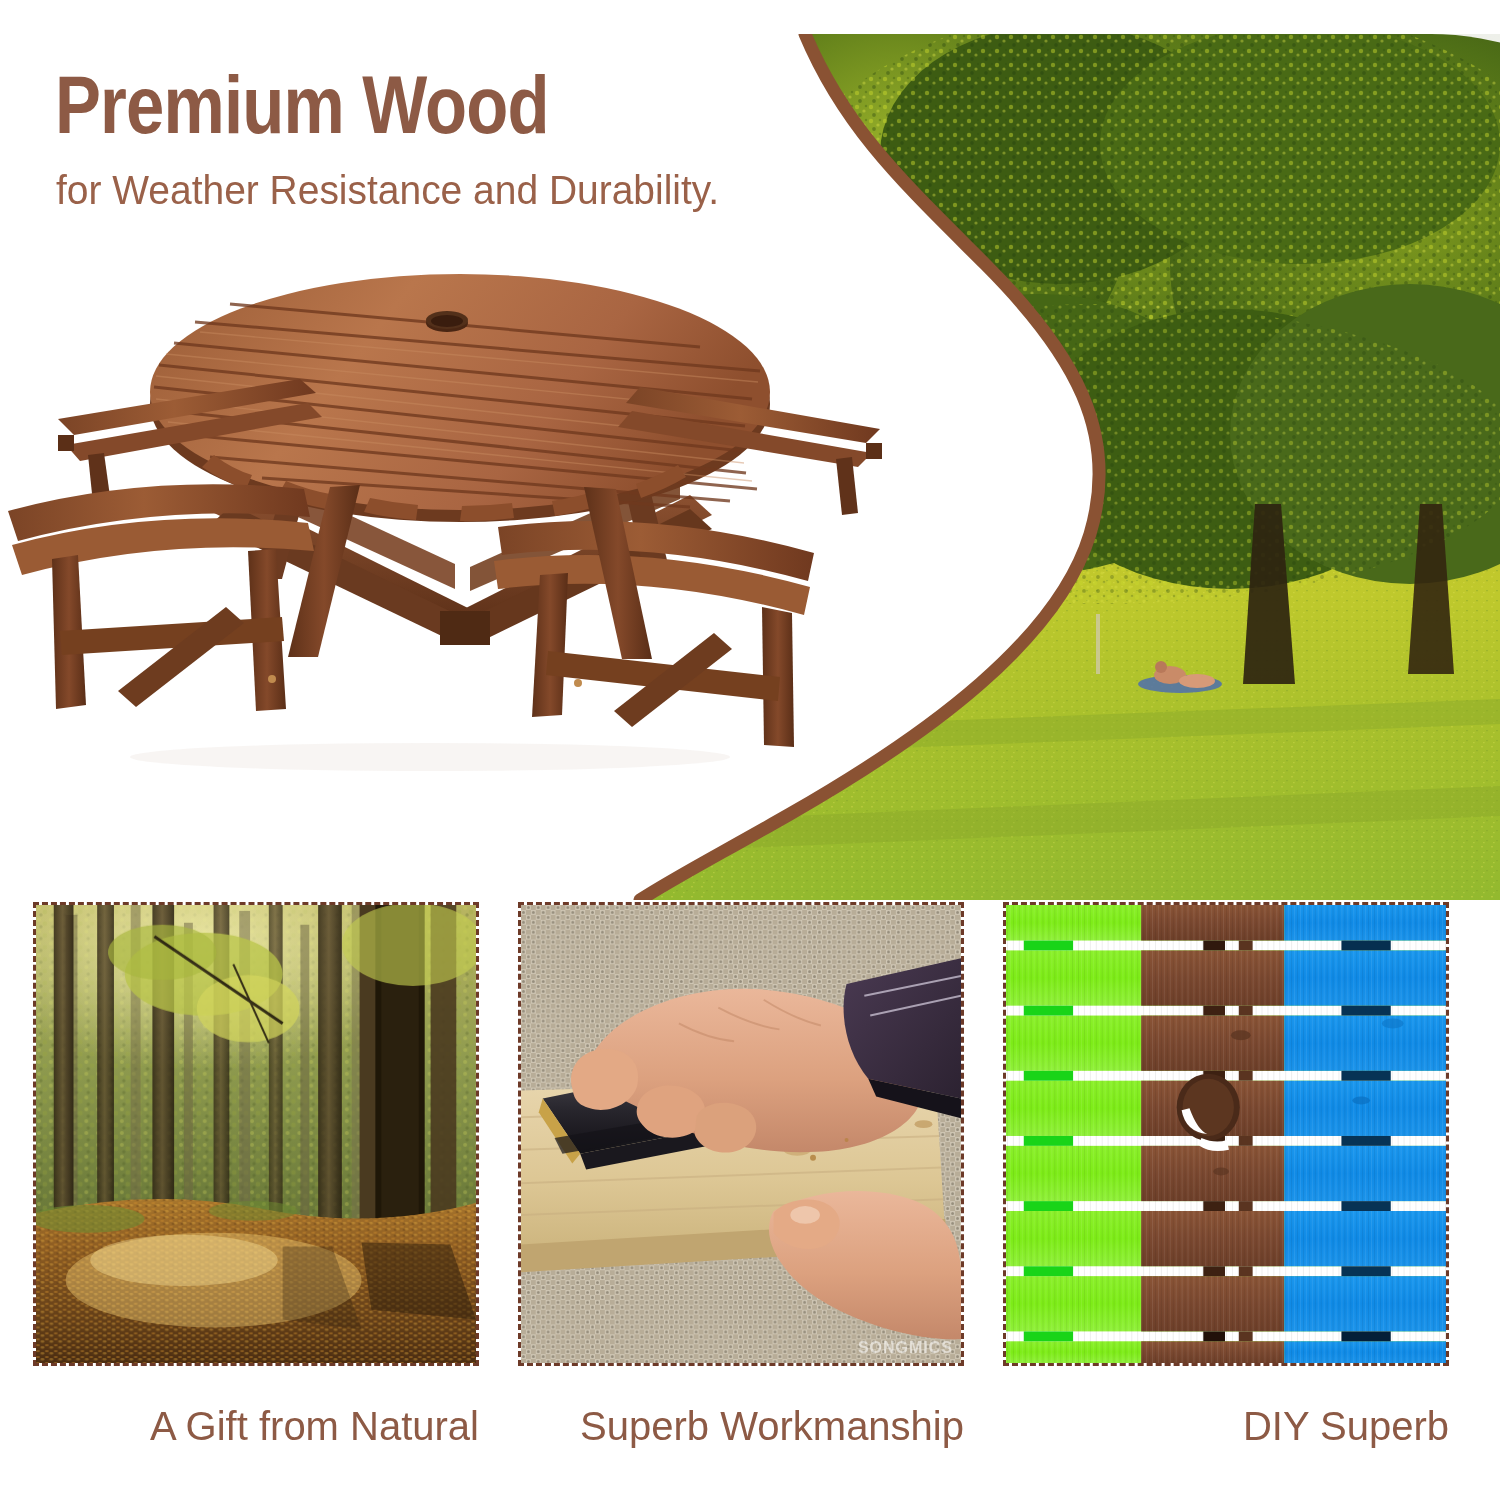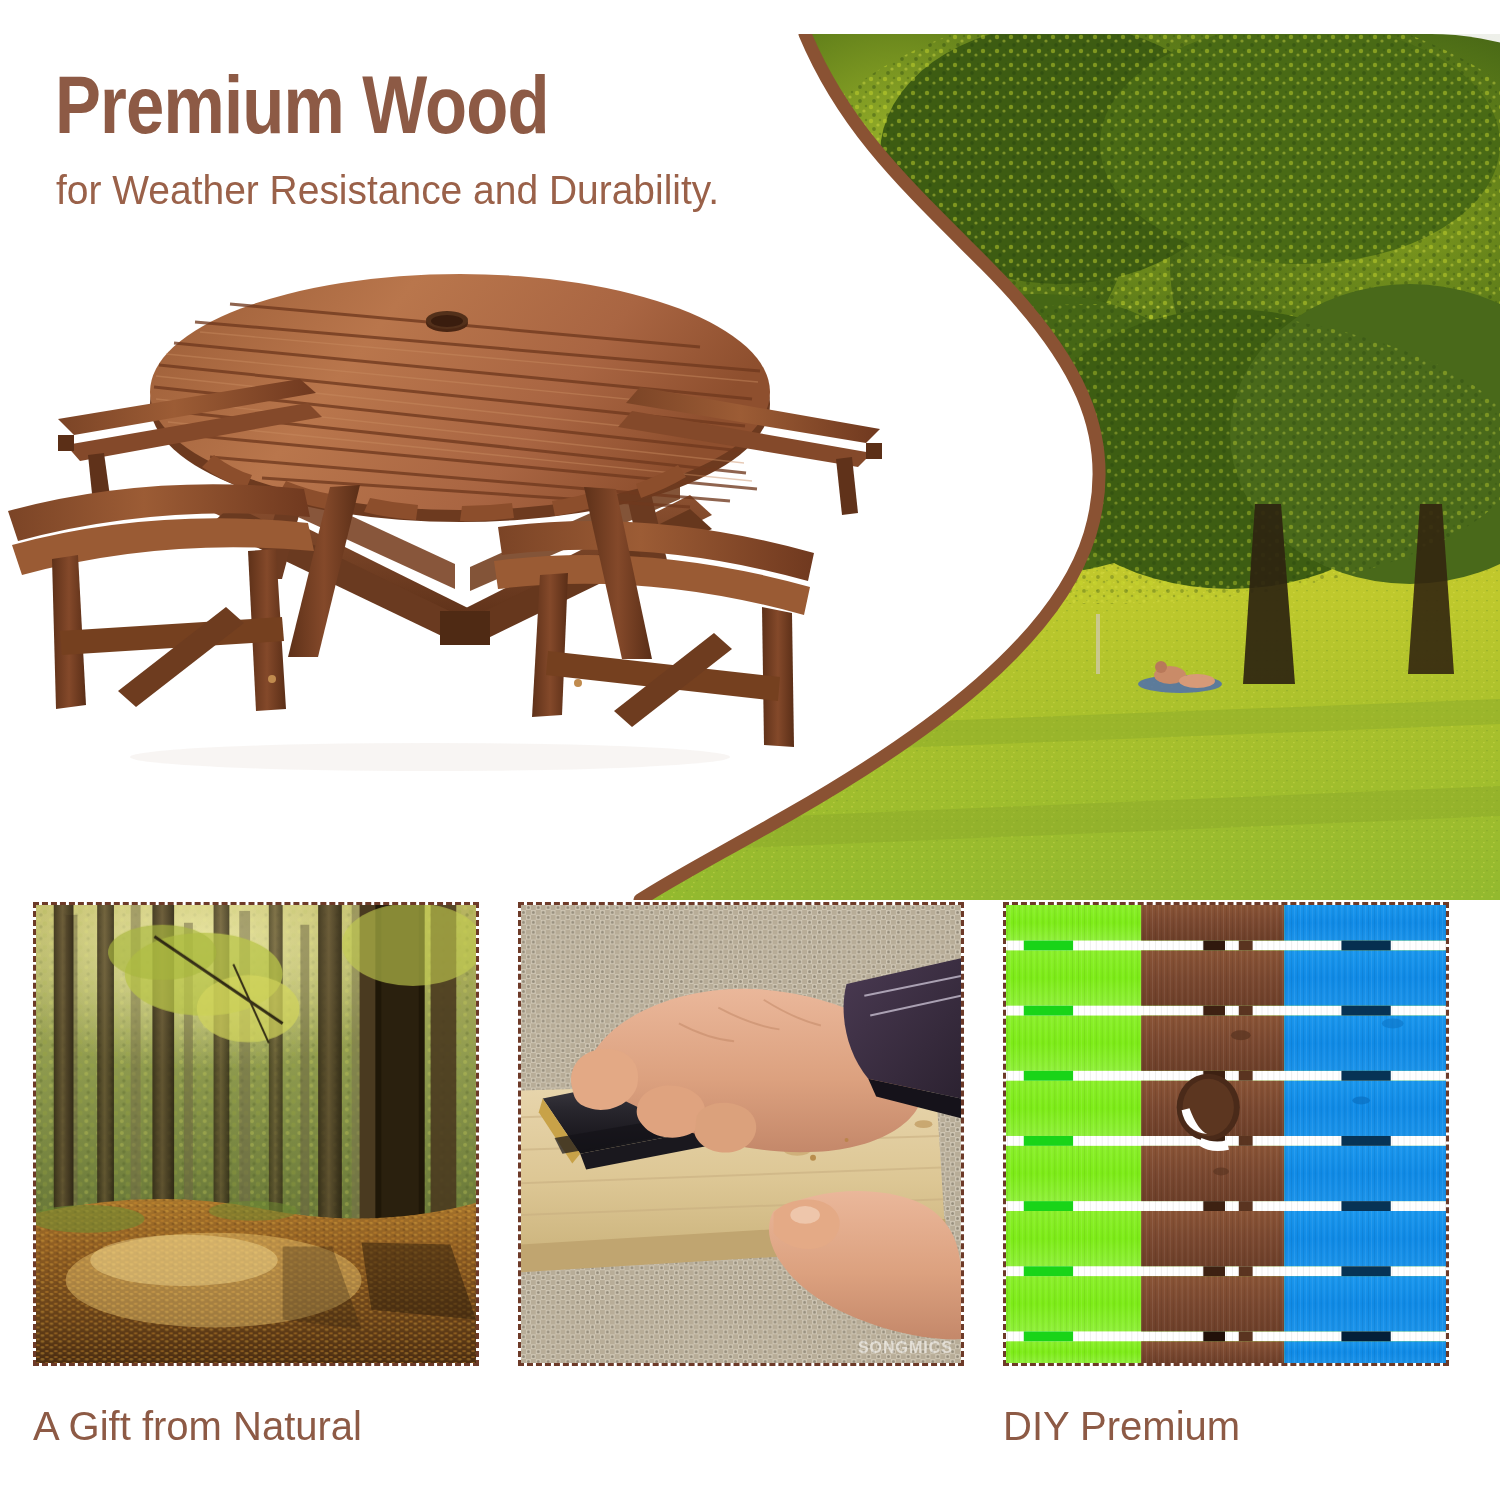--- a/index.html
+++ b/index.html
@@ -55,21 +55,21 @@
     overflow:hidden;
     background:#fff;
   }
   #panel-1{left:33px;}
   #panel-2{left:518px;}
   #panel-3{left:1003px;}
   .panel svg{display:block;width:100%;height:100%;}
 
   .caption{
     position:absolute;top:1368px;width:446px;
-    text-align:left;
+    text-align:right;
     font-size:40px;line-height:48px;
     color:#8d5a45;
     font-weight:400;
     transform-origin:center center;
     white-space:nowrap;
   }
   #caption-1{left:33px;}
   #caption-2{left:518px;}
   #caption-3{left:1003px;}
 
@@ -613,15 +613,16 @@
       </g>
 
       <ellipse cx="238" cy="132" rx="10" ry="5" fill="#5d3622" opacity=".8"></ellipse>
       <ellipse cx="218" cy="270" rx="8" ry="4" fill="#5d3622" opacity=".7"></ellipse>
       <ellipse cx="360" cy="198" rx="9" ry="4" fill="#0a6fc0" opacity=".7"></ellipse>
       <ellipse cx="392" cy="120" rx="11" ry="5" fill="#0b74c6" opacity=".6"></ellipse>
     </svg>
   </div>
 
   <div class="caption" id="caption-1">A Gift from Natural</div>
-  <div class="caption" id="caption-3">DIY Premium</div>
+  <div class="caption" id="caption-2">Superb Workmanship</div>
+  <div class="caption" id="caption-3">DIY Superb</div>
 
 </div>
 
 </body></html>

